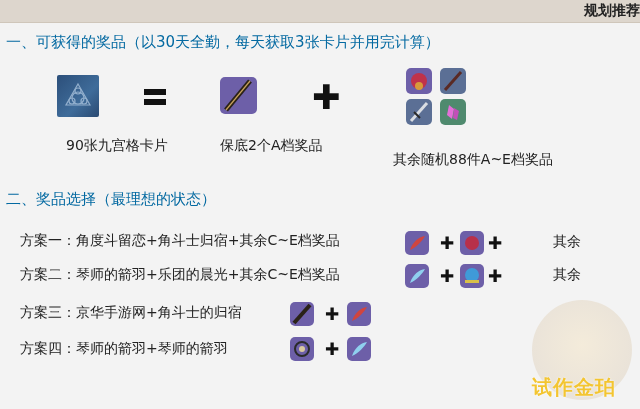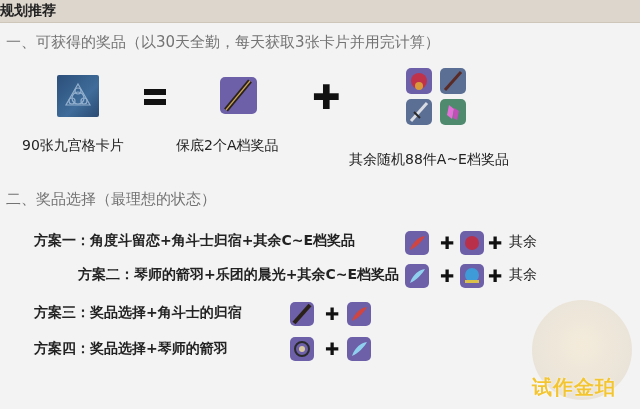--- a/index.html
+++ b/index.html
@@ -1,27 +1,27 @@
 <!DOCTYPE html>
 <html><head>
 <meta charset="utf-8">
 <style>
   html,body{margin:0;padding:0;}
   body{width:640px;height:409px;background:#f3f3f3;font-family:"DejaVu Sans","Liberation Sans",sans-serif;color:#222;position:relative;overflow:hidden;}
-  .header{position:absolute;left:0;top:0;width:640px;height:22px;background:#ddd6cd;border-bottom:1px solid #cfc6ba;display:flex;align-items:center;justify-content:flex-start;font-size:14px;font-weight:bold;color:#222;}
-  .sec{position:absolute;left:6px;font-size:15px;color:#737373;}
+  .header{position:absolute;left:0;top:0;width:640px;height:22px;background:#ddd6cd;border-bottom:1px solid #cfc6ba;display:flex;align-items:center;justify-content:flex-end;font-size:14px;font-weight:bold;color:#222;}
+  .sec{position:absolute;left:6px;font-size:15px;color:#0369a1;}
   .icon{position:absolute;border-radius:5px;overflow:hidden;}
   .icon.purple{background:#6d5fa8;}
   .icon.blue{background:#5b6f95;}
   .icon.green{background:#4f8a6e;}
   .icon.card{background:linear-gradient(135deg,#2c4f7a,#3f6c9a 60%,#2a4a72);border-radius:2px;}
-  .lbl{position:absolute;font-size:14px;color:#222;white-space:nowrap;}
+  .lbl{position:absolute;font-size:14px;color:#222;white-space:nowrap;margin-left:44px;}
   .eq{position:absolute;width:22px;height:6px;background:#111;}
   .bigplus{position:absolute;font-size:34px;font-weight:bold;line-height:1;color:#111;}
-  .plan{position:absolute;left:34px;font-size:14px;white-space:nowrap;font-weight:bold;}
+  .plan{position:absolute;left:20px;font-size:14px;white-space:nowrap;}
   .sp{position:absolute;font-size:17px;font-weight:bold;color:#111;line-height:1;}
   .sm{width:24px;height:24px;}
   .mascot{position:absolute;left:532px;top:300px;width:100px;height:100px;border-radius:50%;background:radial-gradient(circle at 50% 45%,#f4ead6,#e8e0d4 70%,#ecebe9);opacity:.85;}
   .watermark{position:absolute;left:532px;top:374px;font-size:20px;font-weight:bold;color:#f3c531;letter-spacing:1px;text-shadow:0 0 2px #fff;}
 </style>
 </head>
 <body>
 
 <div class="header">
     <span>规划推荐</span>
@@ -78,42 +78,42 @@
 <div class="icon purple sm" style="left:405px;top:231px;"><svg width="24" height="24">
       <path d="M5 19 C8 10 14 6 20 5 C17 10 12 16 5 19Z" fill="#d0453f"></path>
     </svg></div>
 <div class="sp" style="left:440px;top:235px;">✚</div>
 <div class="icon purple sm" style="left:460px;top:231px;"><svg width="24" height="24">
       <circle cx="12" cy="12" r="7" fill="#b8304a"></circle>
     </svg></div>
 <div class="sp" style="left:488px;top:235px;">✚</div>
 <div class="lbl" style="left:509px;top:233px;">其余</div>
 
-<div class="plan" style="top:266px;margin-left:44px;">方案二：琴师的箭羽+乐团的晨光+其余C~E档奖品</div>
+<div class="plan" style="top:266px;">方案二：琴师的箭羽+乐团的晨光+其余C~E档奖品</div>
 <div class="icon purple sm" style="left:405px;top:264px;"><svg width="24" height="24">
       <path d="M5 19 C8 10 14 6 20 5 C17 10 12 16 5 19Z" fill="#8fd0ee"></path>
     </svg></div>
 <div class="sp" style="left:440px;top:268px;">✚</div>
 <div class="icon purple sm" style="left:460px;top:264px;"><svg width="24" height="24">
       <circle cx="12" cy="11" r="7" fill="#3f9ad8"></circle>
       <rect x="5" y="16" width="14" height="3" fill="#d8c04a"></rect>
     </svg></div>
 <div class="sp" style="left:488px;top:268px;">✚</div>
 <div class="lbl" style="left:509px;top:266px;">其余</div>
 
-<div class="plan" style="top:304px;">方案三：奖品选择+角斗士的归宿</div>
+<div class="plan" style="top:304px;">方案三：京华手游网+角斗士的归宿</div>
 <div class="icon purple sm" style="left:290px;top:302px;"><svg width="24" height="24">
       <line x1="4" y1="21" x2="20" y2="3" stroke="#2a2218" stroke-width="4"></line>
     </svg></div>
 <div class="sp" style="left:325px;top:306px;">✚</div>
 <div class="icon purple sm" style="left:347px;top:302px;"><svg width="24" height="24">
       <path d="M5 19 C8 10 14 6 20 5 C17 10 12 16 5 19Z" fill="#d0453f"></path>
     </svg></div>
 
-<div class="plan" style="top:340px;">方案四：奖品选择+琴师的箭羽</div>
+<div class="plan" style="top:340px;">方案四：琴师的箭羽+琴师的箭羽</div>
 <div class="icon purple sm" style="left:290px;top:337px;"><svg width="24" height="24">
       <circle cx="12" cy="12" r="7" fill="none" stroke="#2a2a2a" stroke-width="2"></circle>
       <circle cx="12" cy="12" r="3" fill="#d9c9a0"></circle>
     </svg></div>
 <div class="sp" style="left:325px;top:341px;">✚</div>
 <div class="icon purple sm" style="left:347px;top:337px;"><svg width="24" height="24">
       <path d="M5 19 C8 10 14 6 20 5 C17 10 12 16 5 19Z" fill="#8fd0ee"></path>
     </svg></div>
 
 <div class="mascot"></div>

